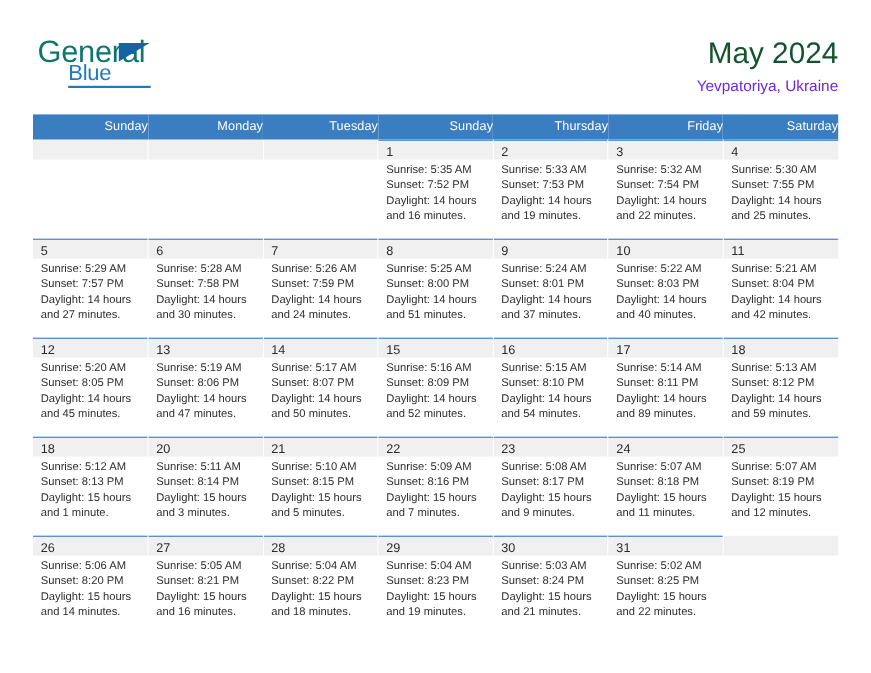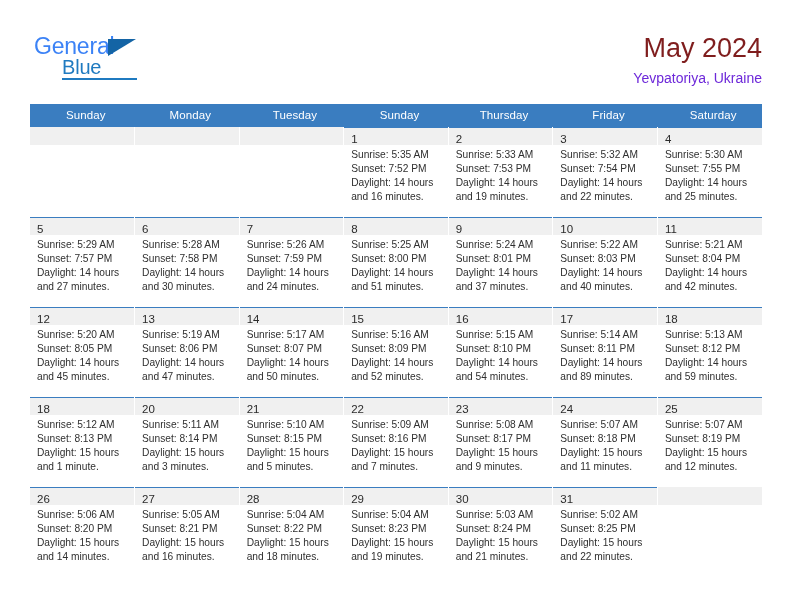--- a/index.html
+++ b/index.html
@@ -33,22 +33,22 @@
     position: absolute;
     left: 4px;
     top: 2px;
     width: 160px;
     height: 56px;
   }
   .logo-general {
     position: absolute;
     left: 0;
     top: 0;
-    font-size: 23px;
-    color: #3b82f6;
+    font-size: 28px;
+    color: #0f766e;
     letter-spacing: -0.2px;
     line-height: 25px;
     text-align: right;
   }
   .logo-blue {
     position: absolute;
     left: 28px;
     top: 21px;
     font-size: 20px;
     color: #1f7ac0;
@@ -74,21 +74,21 @@
   }
 
   .title-block {
     position: absolute;
     right: 0;
     top: 0;
     text-align: right;
   }
   .cal-title {
     font-size: 27px;
-    color: #7f1d1d;
+    color: #14532d;
     line-height: 32px;
     letter-spacing: 0px;
     white-space: nowrap;
   }
   .cal-subtitle {
     font-size: 14px;
     color: #6d28d9;
     line-height: 20px;
     margin-top: 4px;
     white-space: nowrap;
@@ -103,21 +103,21 @@
     border-collapse: collapse;
     table-layout: fixed;
   }
   .calendar col { width: 104.57px; }
 
   .calendar thead th {
     background: #3a7dc0;
     color: #ffffff;
     font-size: 11.5px;
     font-weight: normal;
-    text-align: center;
+    text-align: right;
     padding: 5px 0 6px 7px;
     height: 11px;
     vertical-align: middle;
     letter-spacing: 0.1px;
   }
 
   .calendar tbody td {
     vertical-align: top;
     padding: 0;
     height: 90px;

